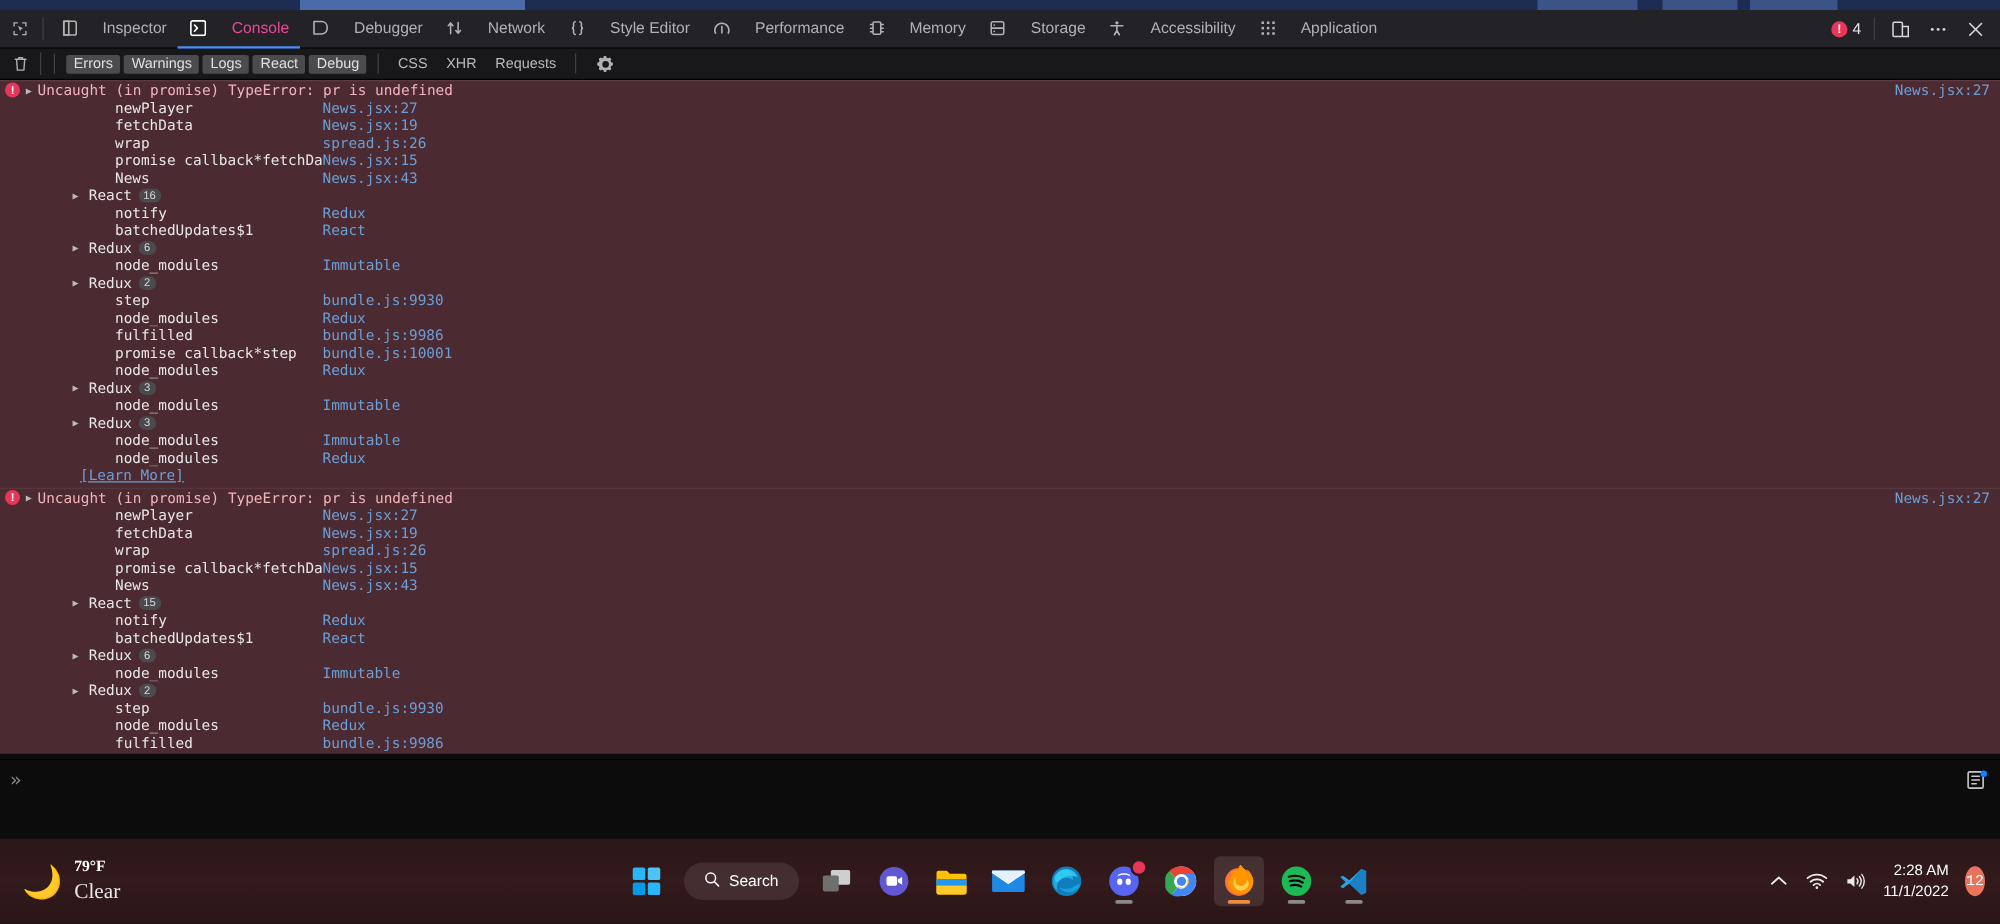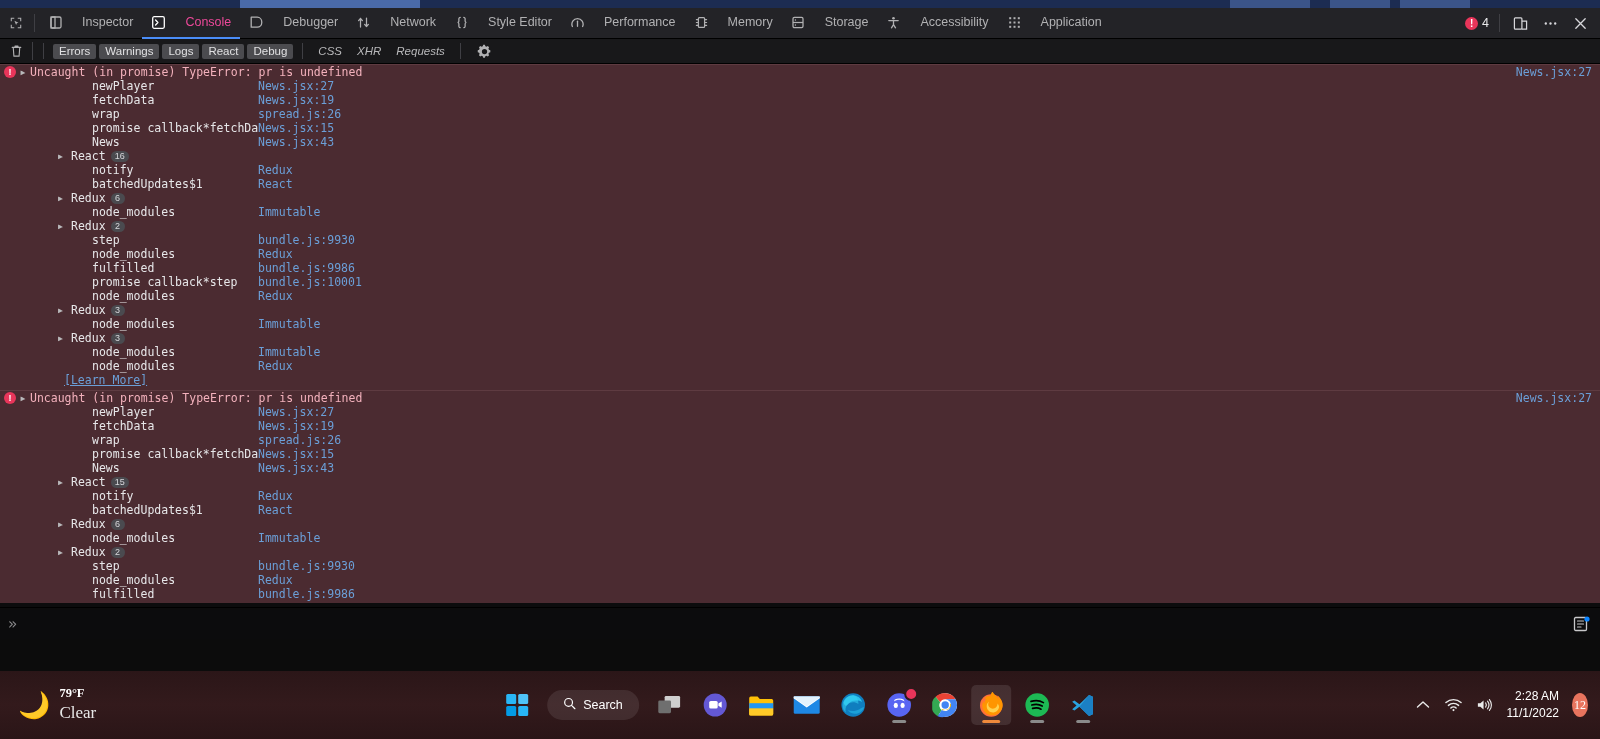--- a/index.html
+++ b/index.html
@@ -46,21 +46,21 @@
     border-bottom:1px solid #000; padding:0 4px; position:relative;
   }
   .trash { width:24px; height:22px; display:flex; align-items:center; justify-content:center; color:#b1b1b3; }
   .filter-input-wrap { display:flex; align-items:center; gap:5px; margin-left:8px; flex:1; }
   .filter-ph { color:#737373; font-size:12px; }
   .filter-btns { display:flex; align-items:center; gap:3px; }
   .fbtn {
     font-size:11.5px; color:#e0e0e2; padding:1.5px 6px; border-radius:2px;
     background:#4b4b4f; white-space:nowrap;
   }
-  .fbtn.off { background:transparent; color:#b9b9bb;font-style:italic; }
+  .fbtn.off { background:transparent; color:#b9b9bb; }
   .vsep { width:1px; height:16px; background:#3f3f44; margin:0 6px; }
   .gear { width:22px; height:22px; display:flex; align-items:center; justify-content:center; margin-left:4px; }
 
   
   .console-out {
     flex:1; overflow:hidden; position:relative;
     font-family:"DejaVu Sans Mono","Liberation Mono",monospace;
     font-size:11.5px;
   }
   .msg { background:#4b2b31; border-top:1px solid #5e3b41; position:relative; padding-bottom:2px; }
@@ -122,21 +122,21 @@
     font-family:"Liberation Sans",sans-serif; font-size:12.5px; margin:0 4px;
   }
   .start-sq { display:grid; grid-template-columns:10px 10px; grid-template-rows:10px 10px; gap:2.5px; }
   .start-sq i { display:block; border-radius:1.5px; }
   .sq1{background:#29b6f6}.sq2{background:#4fc3f7}.sq3{background:#039be5}.sq4{background:#29b6f6}
 
   .tb-tray { position:absolute; right:12px; display:flex; align-items:center; gap:13px; color:#fff; }
   .tray-ic { width:18px; height:18px; display:flex; align-items:center; justify-content:center; color:#eaeaea; }
   .clock { text-align:right; font-family:"Liberation Sans",sans-serif; font-size:12px; line-height:1.45; color:#fff; }
   .notif-badge { width:16px; height:24px; border-radius:50%; background:#e8745e; color:#fff;
-     font-family:Liberation Serif, serif; font-size:12px; display:flex; align-items:center; justify-content:center; }
+     font-family:Liberation Mono, monospace; font-size:12px; display:flex; align-items:center; justify-content:center; }
 
   .badge-dot {
     position:absolute; top:2px; right:1px; width:14px; height:14px; border-radius:50%;
     background:#e8355a; border:2px solid #2f191b;
   }
 </style>
 </head>
 <body>
 
 <div class="browser-strip">

